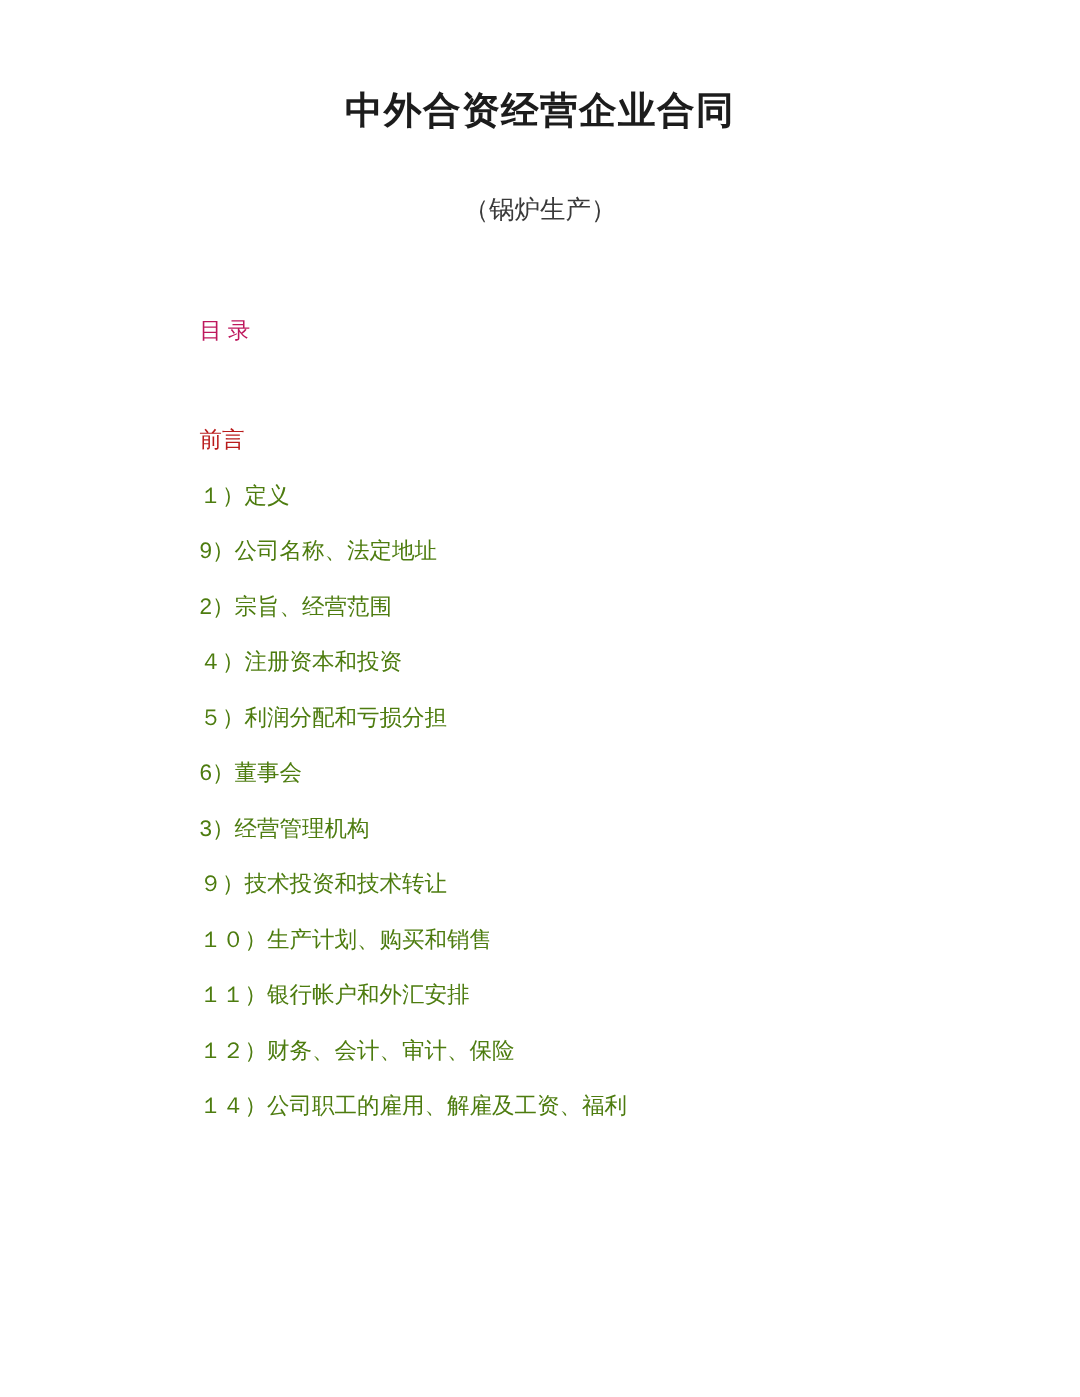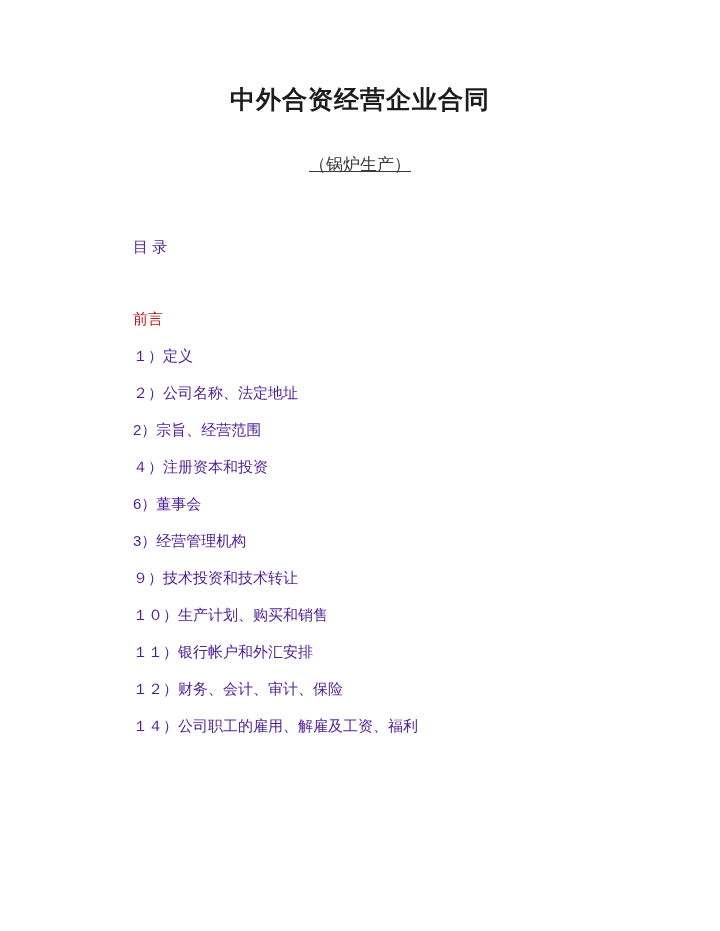--- a/index.html
+++ b/index.html
@@ -8,84 +8,85 @@
     background: #ffffff;
   }
   .page {
     position: relative;
     width: 720px;
     height: 931px;
     background: #ffffff;
     font-family: "Liberation Sans", sans-serif;
     overflow: hidden;
     box-sizing: border-box;
-    padding-top: 85px;
+    padding-top: 60px;
   }
   .title {
     margin: 0;
     text-align: center;
     font-size: 25px;
     line-height: 28px;
     font-weight: bold;
     color: #1c1c1c;
     letter-spacing: 1px;
   }
   .subtitle {
     margin-top: 42px;
     text-align: center;
     font-size: 17px;
     line-height: 20px;
     font-weight: normal;
     color: #3a3a3a;
-    text-decoration: underline;
   }
   .content {
     margin-left: 133px;
     margin-right: 60px;
     color: #3d3d3d;
   }
   .toc-heading {
     margin-top: 63px;
     font-size: 15px;
     line-height: 17px;
-    color: #4c1d95;
+    color: #be185d;
+    font-family: Liberation Serif, serif;
   }
   .preface {
     margin-top: 55px;
     font-size: 15px;
     line-height: 17px;
     color: #b91c1c;
   }
   .toc-list {
     margin-top: 20px;
   }
   .toc-item {
     font-size: 15px;
     line-height: 17px;
     margin-bottom: 20px;
-    color: #4c1d95;
+    color: #4d7c0f;
     white-space: nowrap;
   }
 </style>
 </head>
 <body>
 
 <div class="page">
   <h1 class="title">中外合资经营企业合同</h1>
   <div class="subtitle">（锅炉生产）</div>
 
   <div class="content">
     <div class="toc-heading">目 录</div>
     <div class="preface">前言</div>
 
     <div class="toc-list">
       <div class="toc-item">１）定义</div>
-      <div class="toc-item">２）公司名称、法定地址</div>
+      <div class="toc-item">9）公司名称、法定地址</div>
       <div class="toc-item">2）宗旨、经营范围</div>
       <div class="toc-item">４）注册资本和投资</div>
+      <div class="toc-item">５）利润分配和亏损分担</div>
       <div class="toc-item">6）董事会</div>
       <div class="toc-item">3）经营管理机构</div>
       <div class="toc-item">９）技术投资和技术转让</div>
       <div class="toc-item">１０）生产计划、购买和销售</div>
       <div class="toc-item">１１）银行帐户和外汇安排</div>
       <div class="toc-item">１２）财务、会计、审计、保险</div>
       <div class="toc-item">１４）公司职工的雇用、解雇及工资、福利</div>
     </div>
   </div>
 </div>

